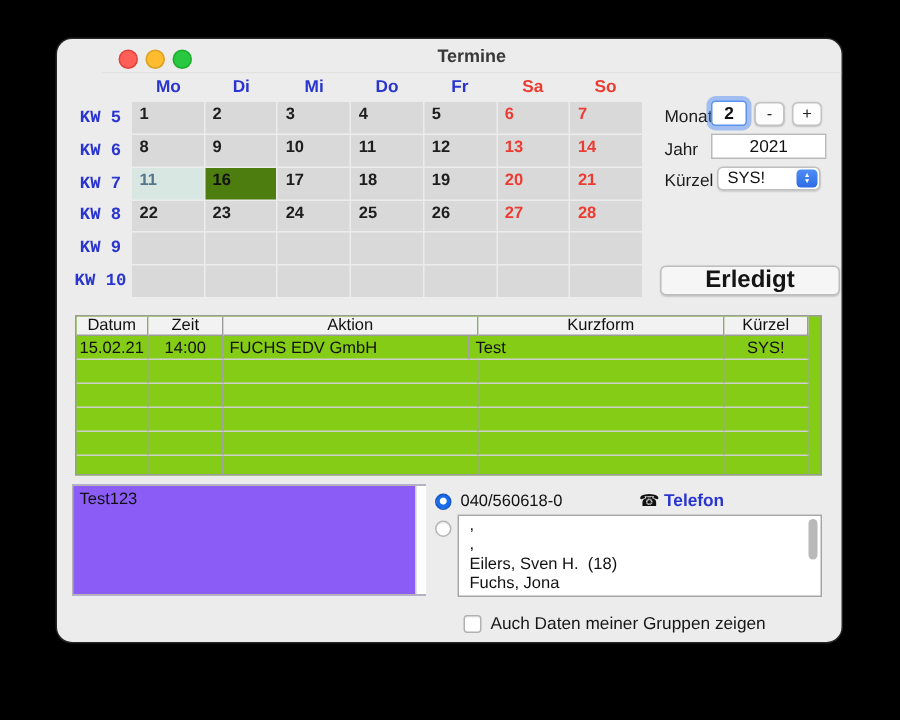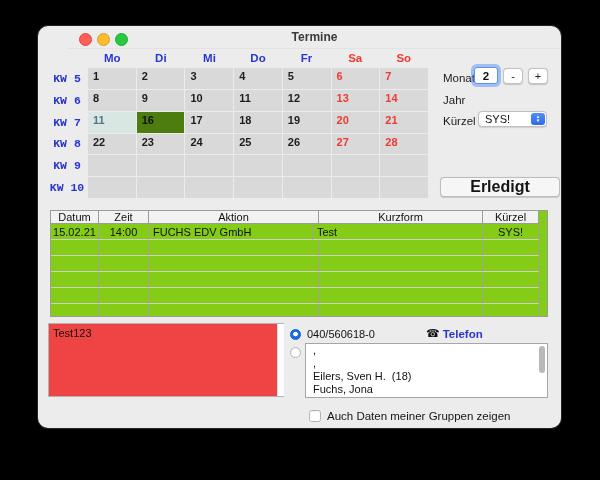--- a/index.html
+++ b/index.html
@@ -50,21 +50,21 @@
     overflow:hidden;box-sizing:border-box;}
   .trow{display:flex;height:16px;}
   .trow.head{height:13px;}
   .tc{box-sizing:border-box;border-right:1px solid #a2a2a2;border-bottom:1px solid #cfcfcf;font-size:11px;color:#111;
     display:flex;align-items:center;justify-content:center;white-space:nowrap;overflow:hidden;}
   .head .tc{background:#f2f2f2;border-bottom:1px solid #9b9b9b;border-right:1px solid #9b9b9b;font-size:11px;}
   .c0{width:48px;} .c1{width:50px;} .c2{width:170px;} .c3{width:164px;} .c4{width:56px;}
   .tc.left{justify-content:flex-start;padding-left:4px;}
 
   
-  .notes{position:absolute;left:10px;top:297px;width:236px;height:74px;background:#ef4444;border:1px solid #b3b3b3;
+  .notes{position:absolute;left:10px;top:297px;width:236px;height:74px;background:#8b5cf6;border:1px solid #b3b3b3;
     box-sizing:border-box;font-size:11px;color:#111;padding:3px 10px 0 4px;resize:none;outline:none;
     font-family:"Liberation Sans","DejaVu Sans",sans-serif;}
   .notes-track{position:absolute;left:239px;top:298px;width:6px;height:72px;border-left:1px solid #e2e2e2;background:#fdfdfd;}
   .radio{position:absolute;width:11px;height:11px;border-radius:50%;box-sizing:border-box;}
   .radio.on{background:radial-gradient(circle at 50% 45%,#fff 0 2px,#1a6dea 2.6px);border:1px solid #1558c6;}
   .radio.off{background:#fff;border:1px solid #b5b5b5;box-shadow:inset 0 1px 1px rgba(0,0,0,.08);}
   .phone-num{position:absolute;left:269px;top:302px;font-size:11px;color:#111;}
   .tel{position:absolute;left:388px;top:301px;display:flex;align-items:center;}
   .tel .glyph{font-size:11px;color:#111;margin-right:3px;}
   .tel .tlabel{font-size:11.5px;font-weight:bold;color:#2a35cf;}
@@ -148,20 +148,21 @@
       <div class="daycell wkend"></div>
       <div class="daycell wkend"></div>
     </div>
 
   <div class="lbl" style="left:405px;top:46px;">Monat</div>
   <div class="field focus" style="left:436px;top:41px;width:22px;height:15px;">2</div>
   <div class="stepbtn" style="left:465px;top:42px;">-</div>
   <div class="stepbtn" style="left:490px;top:42px;">+</div>
 
   <div class="lbl" style="left:405px;top:68px;">Jahr</div>
+  <div class="field" style="left:436px;top:63px;width:75px;height:15px;">2021</div>
 
   <div class="lbl" style="left:405px;top:89px;">Kürzel</div>
   <div class="popup">
     <div class="ptext">SYS!</div>
     <div class="pcap">
         <span>▲</span>
         <span>▼</span>
       </div>
   </div>
 

